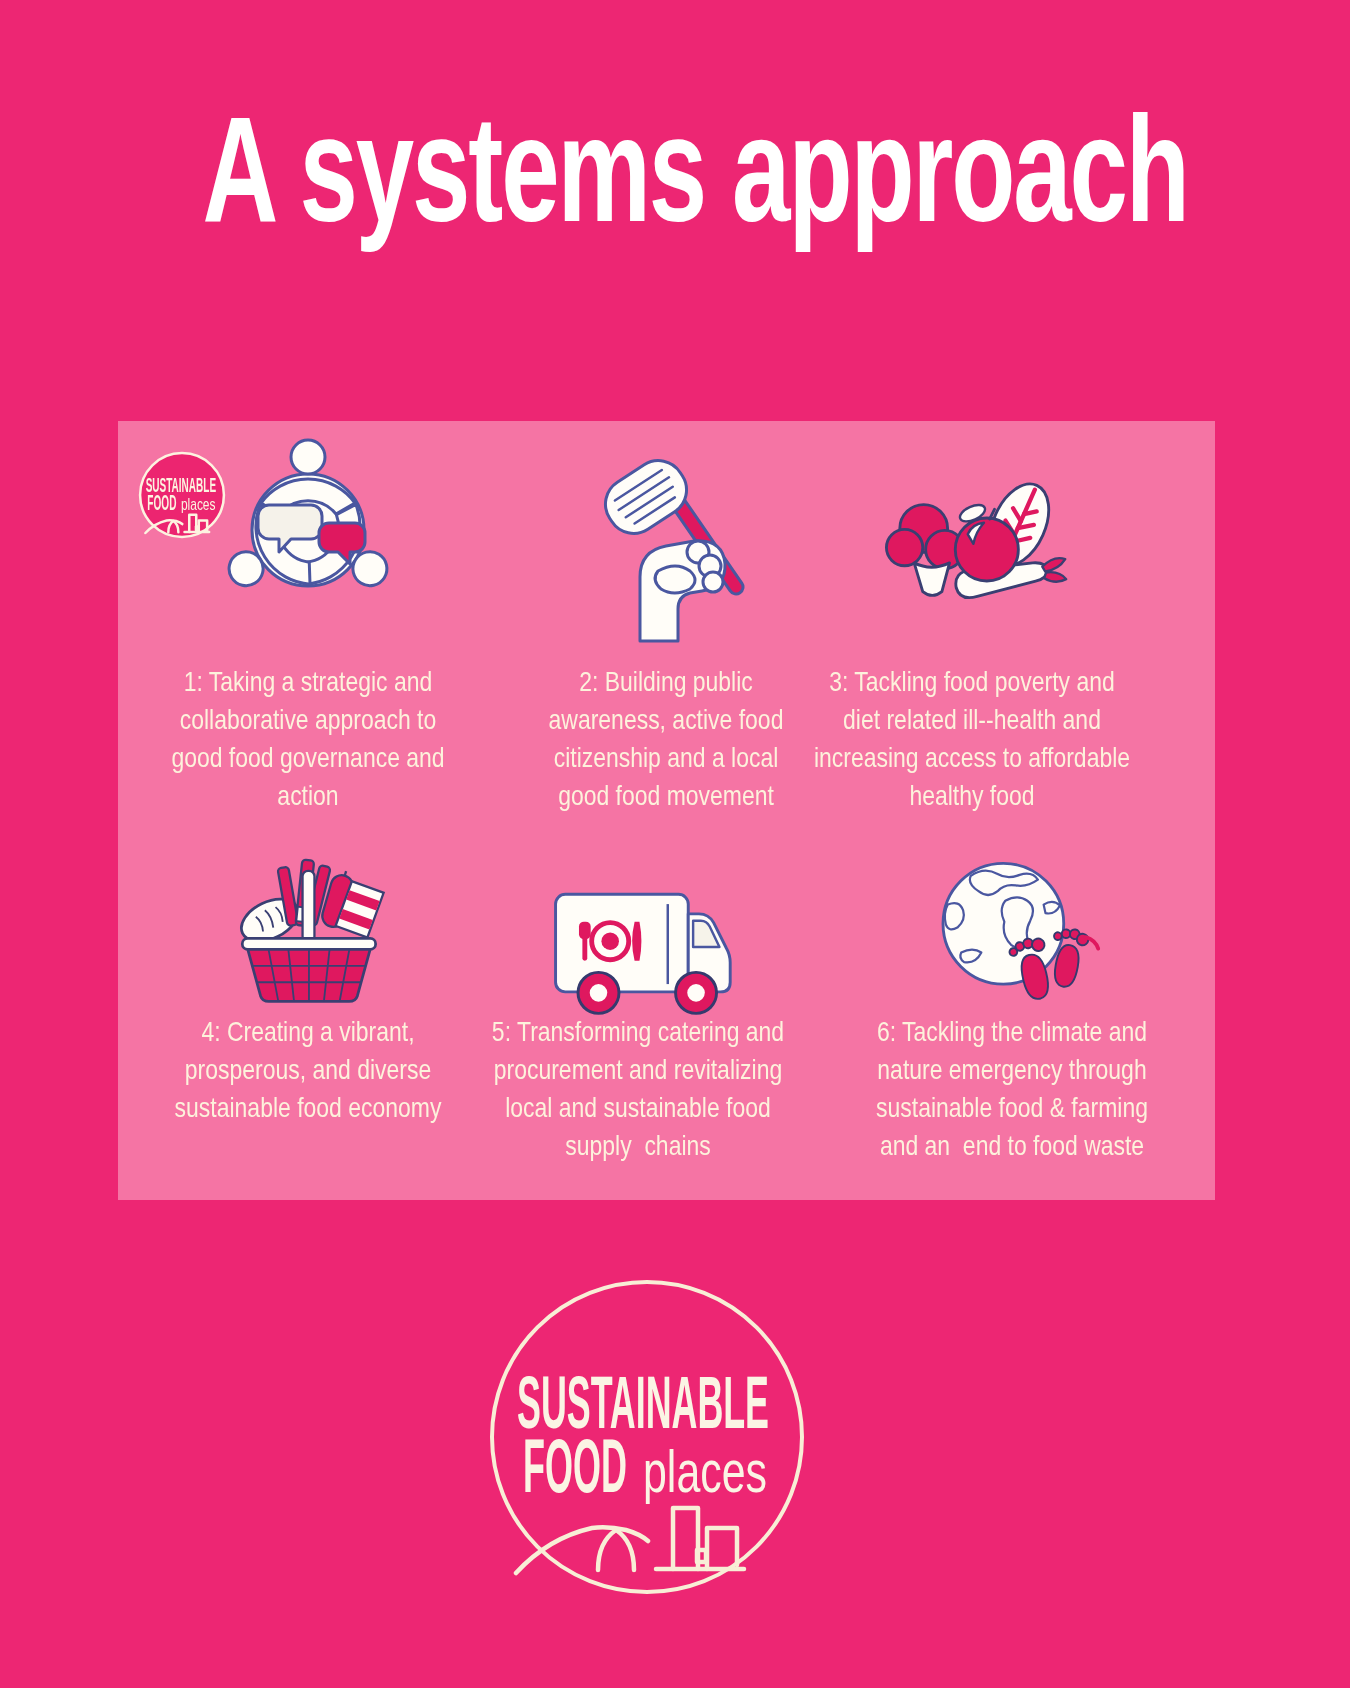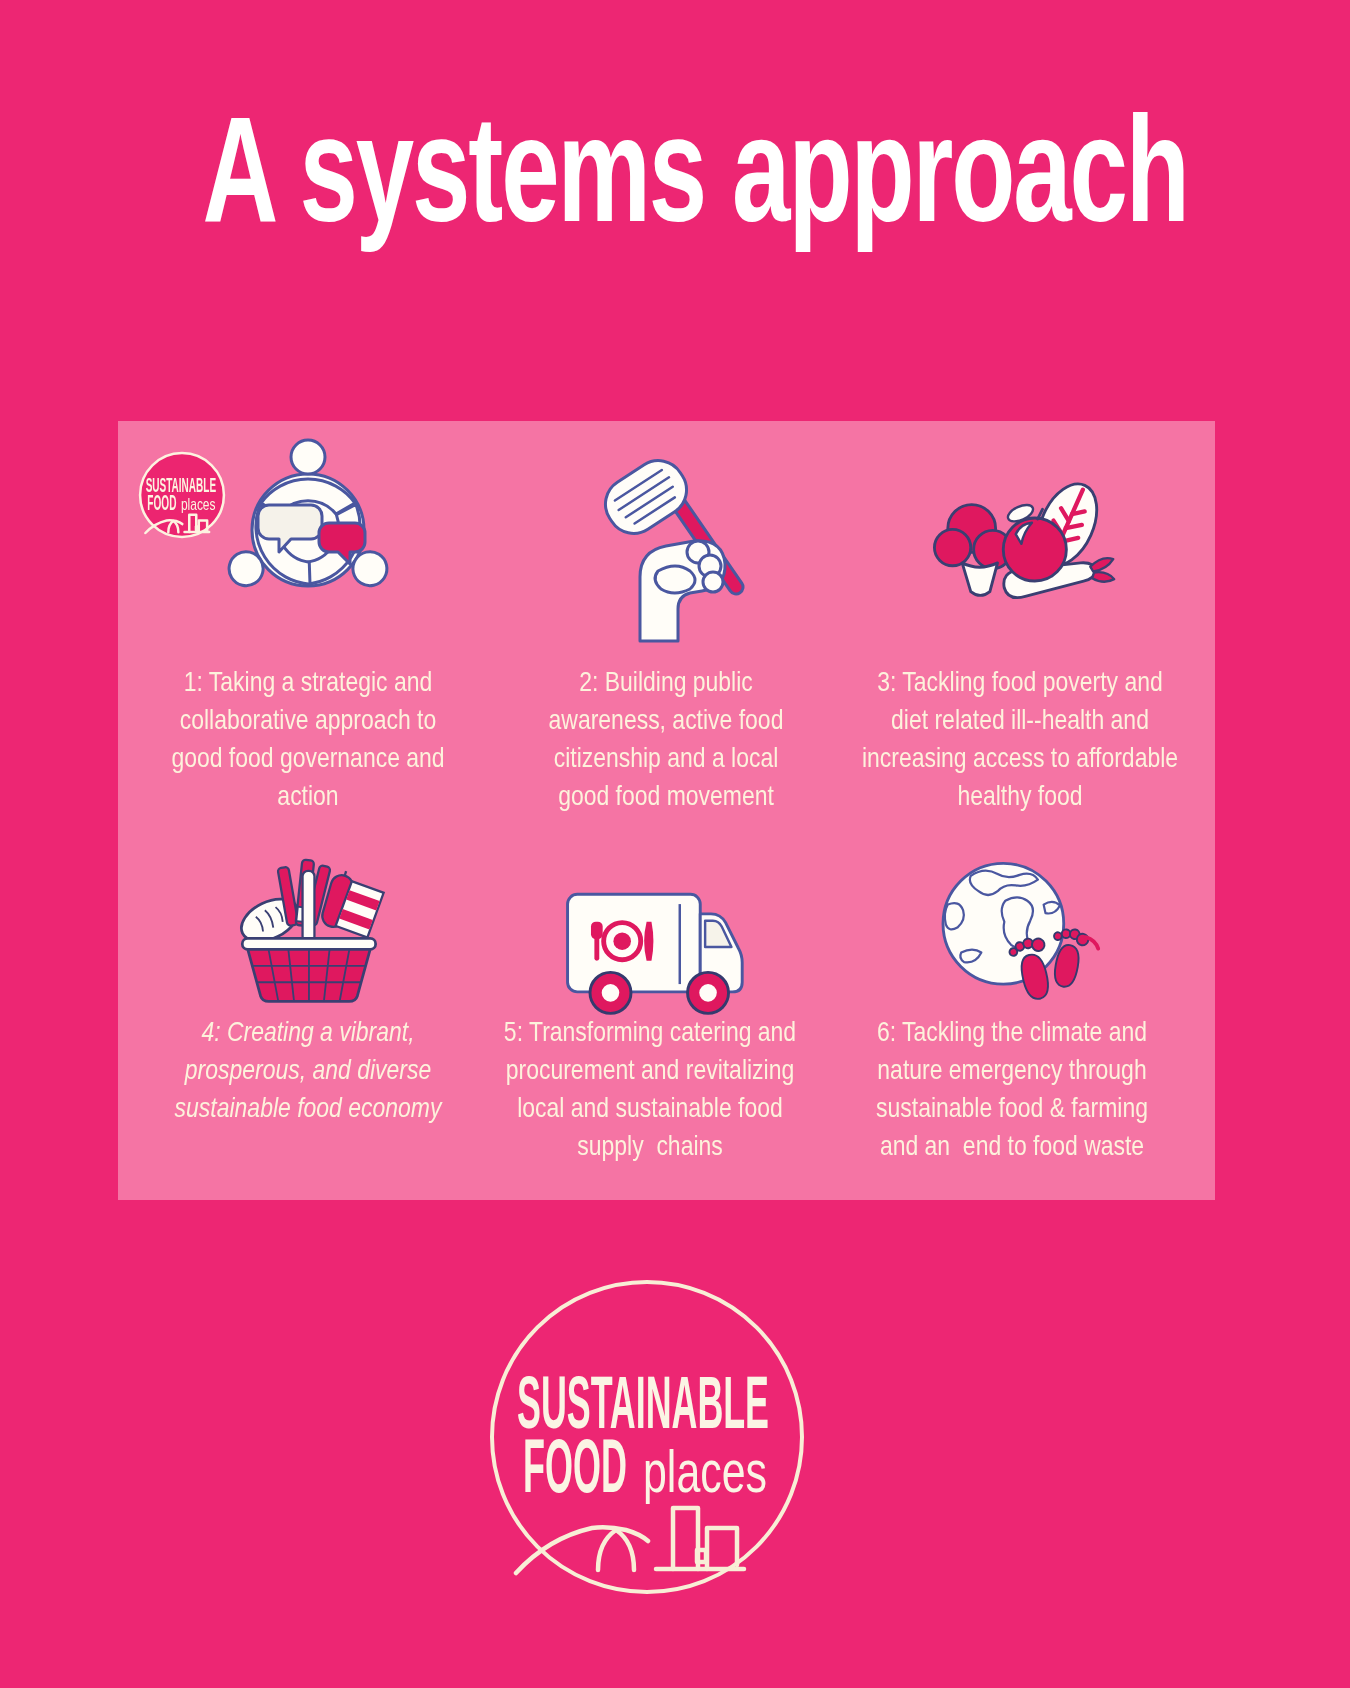--- a/index.html
+++ b/index.html
@@ -16,23 +16,23 @@
     white-space:nowrap;
   }
   .panel{
     position:absolute;left:118px;top:421px;width:1097px;height:779px;
     background:#f574a4;
   }
   .sfp-logo-small{position:absolute;left:19px;top:29px;width:90px;height:90px;}
   .cell{position:absolute;display:flex;flex-direction:column;}
   #cell1{left:6px;  top:4px;  width:368px;}
   #cell2{left:368px;top:4px;  width:360px;}
-  #cell3{left:692px;top:4px;  width:420px;}
-  #cell4{left:6px;  top:424px;width:368px;font-style:italic;}
-  #cell5{left:352px;top:424px;width:360px;}
+  #cell3{left:644px;top:4px;  width:420px;}
+  #cell4{left:6px;  top:424px;width:368px;}
+  #cell5{left:340px;top:424px;width:360px;}
   #cell6{left:684px;top:424px;width:420px;}
   .icon-box{display:flex;align-items:flex-start;justify-content:center;}
   #cell1 .icon-box,#cell2 .icon-box,#cell3 .icon-box{height:238px;}
   #cell4 .icon-box,#cell5 .icon-box,#cell6 .icon-box{height:168px;}
   #cell1 svg{margin-top:2px;}
   #cell2 svg{margin-top:28px;}
   #cell3 svg{margin-top:48px;}
   #cell4 svg{margin-top:2px;}
   #cell5 svg{margin-top:22px;}
   #cell6 svg{margin-top:0px;}

